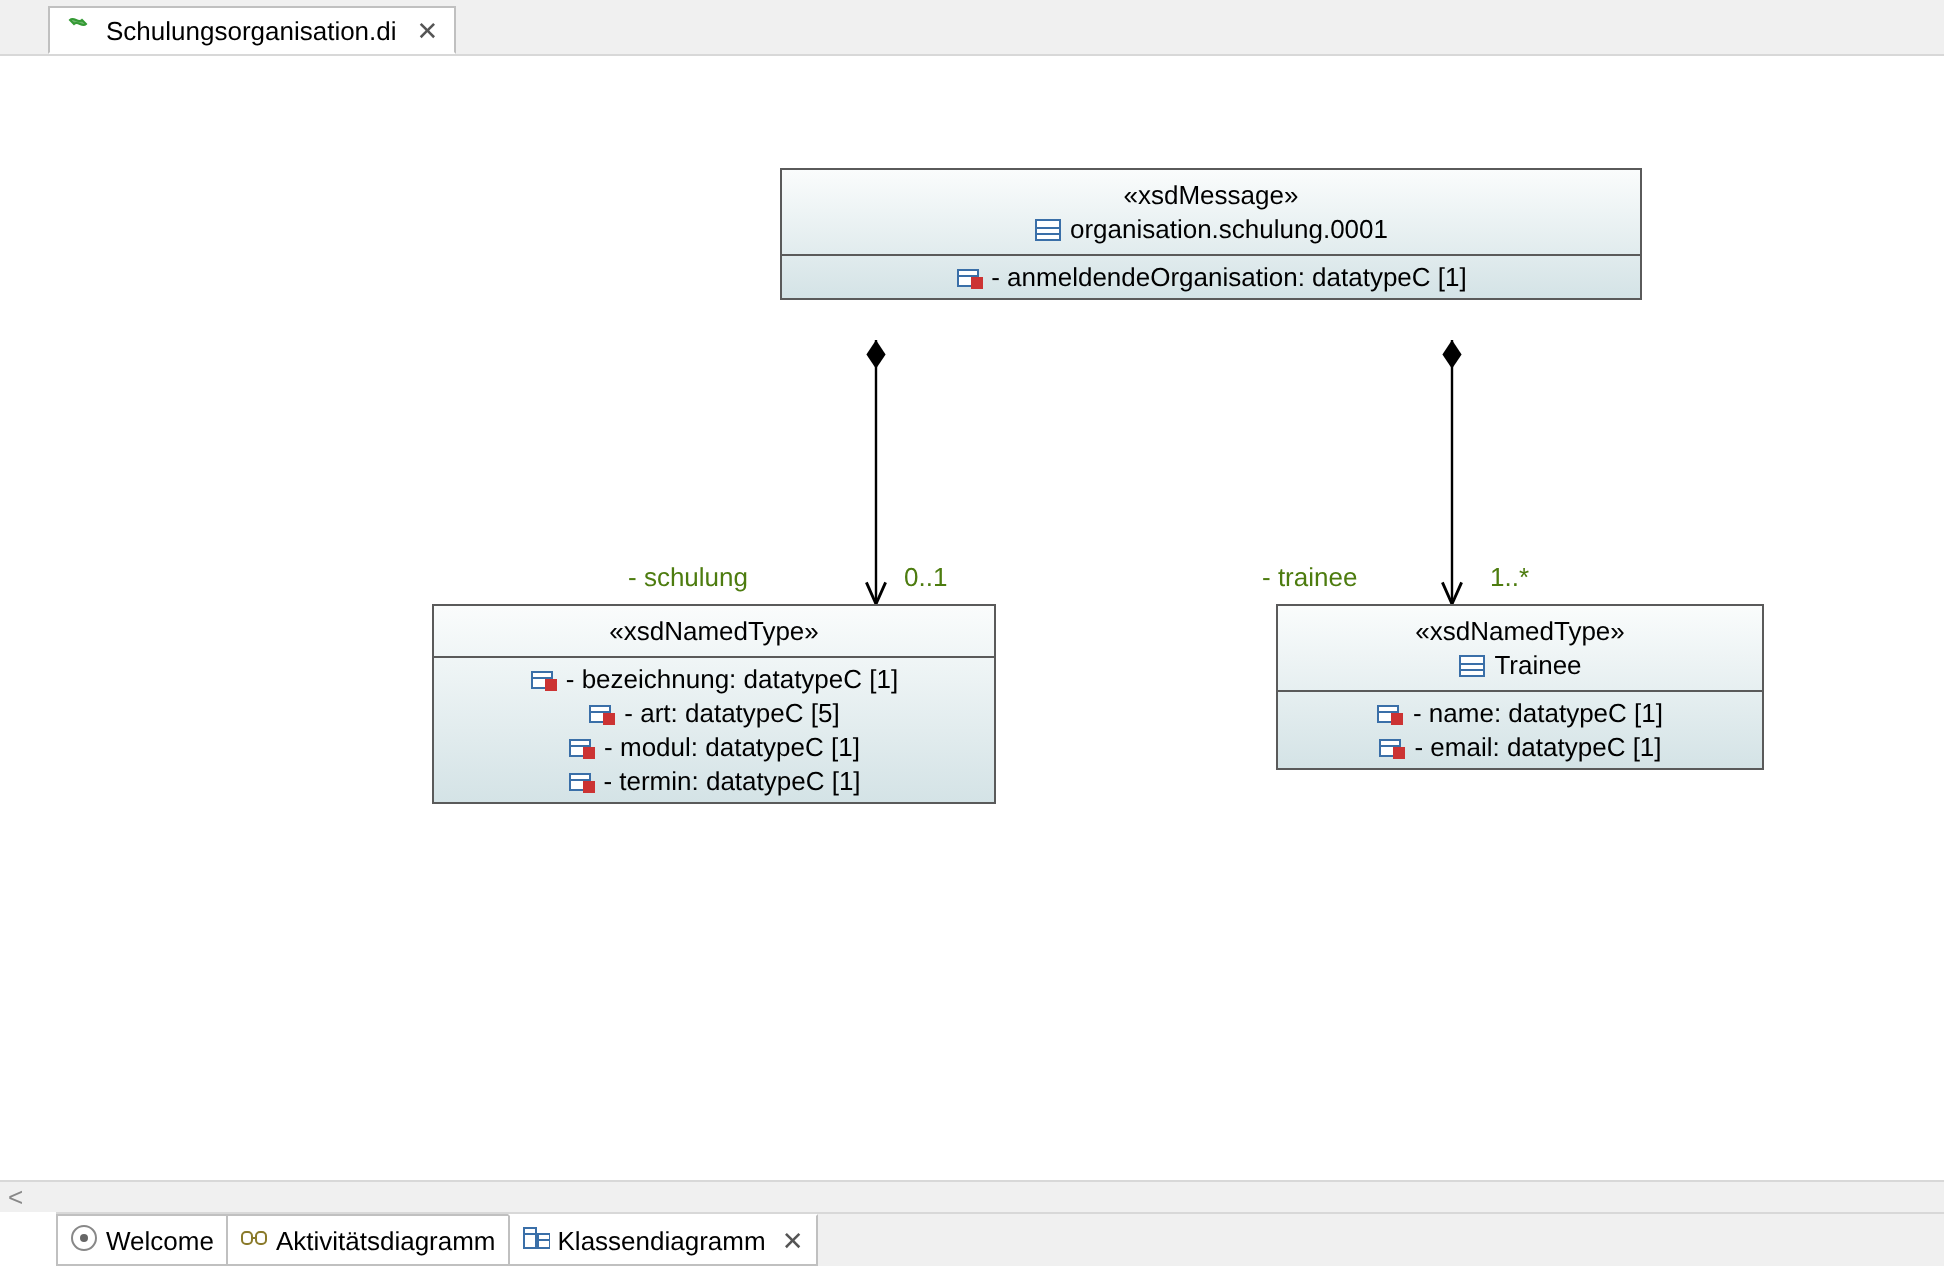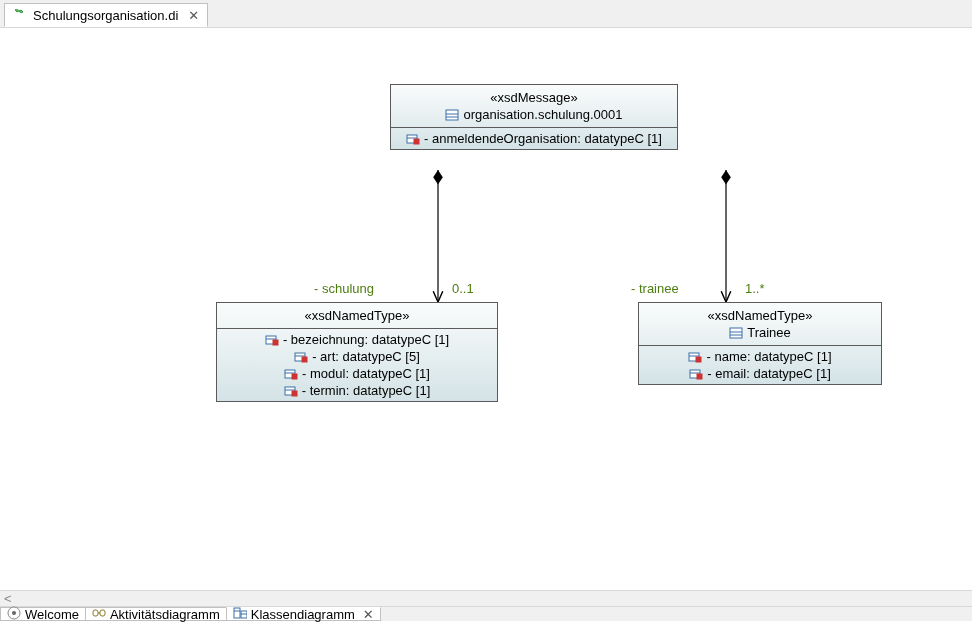--- a/index.html
+++ b/index.html
@@ -12,20 +12,21 @@
     overflow: hidden;
     position: relative;
     color: #000;
   }
   .top-tab-bar {
     height: 28px;
     background: #f0f0f0;
     border-bottom: 1px solid #d8d8d8;
     display: flex;
     align-items: stretch;
+    padding-left: 20px;
   }
   .top-tab {
     display: flex;
     align-items: center;
     background: #fff;
     border: 1px solid #c0c0c0;
     border-bottom: 1px solid #fff;
     padding: 0 8px;
     gap: 6px;
     margin-top: 3px;
@@ -76,25 +77,26 @@
   .scrollbar-horiz {
     height: 16px;
     background: #f0f0f0;
     border-top: 1px solid #d8d8d8;
     display: flex;
     align-items: center;
     padding-left: 4px;
     color: #888;
   }
   .bottom-tab-bar {
-    height: 15px;
+    height: 27px;
     background: #f0f0f0;
     display: flex;
     align-items: stretch;
     border-top: 1px solid #d8d8d8;
+    margin-left: 28px;
   }
   .bottom-tab {
     display: flex;
     align-items: center;
     background: #fff;
     border: 1px solid #c0c0c0;
     border-top: 1px solid #c0c0c0;
     padding: 0 6px;
     gap: 4px;
     margin-right: -1px;
@@ -173,21 +175,21 @@
     </defs>
     <line x1="438" y1="142" x2="438" y2="274" stroke="#000" stroke-width="1.2" marker-start="url(#diamond)" marker-end="url(#openarrow)"></line>
     <line x1="726" y1="142" x2="726" y2="274" stroke="#000" stroke-width="1.2" marker-start="url(#diamond)" marker-end="url(#openarrow)"></line>
   </svg>
 
   <div class="assoc-label" style="left:314px; top:253px;">- schulung</div>
   <div class="assoc-label" style="left:452px; top:253px;">0..1</div>
   <div class="assoc-label" style="left:631px; top:253px;">- trainee</div>
   <div class="assoc-label" style="left:745px; top:253px;">1..*</div>
 
-  <div class="uml-class" style="left:390px; top:56px; width:288px;">
+  <div class="uml-class" style="left:390px; top:56px; width:431px;">
     <div class="uml-section">
       <div class="uml-row uml-title-row">
         <span>«xsdMessage»</span>
       </div>
       <div class="uml-row uml-title-row">
         <span class="attr-icon">
             <svg width="14" height="14">
               <use href="#icon-class"></use>
             </svg>
           </span>

